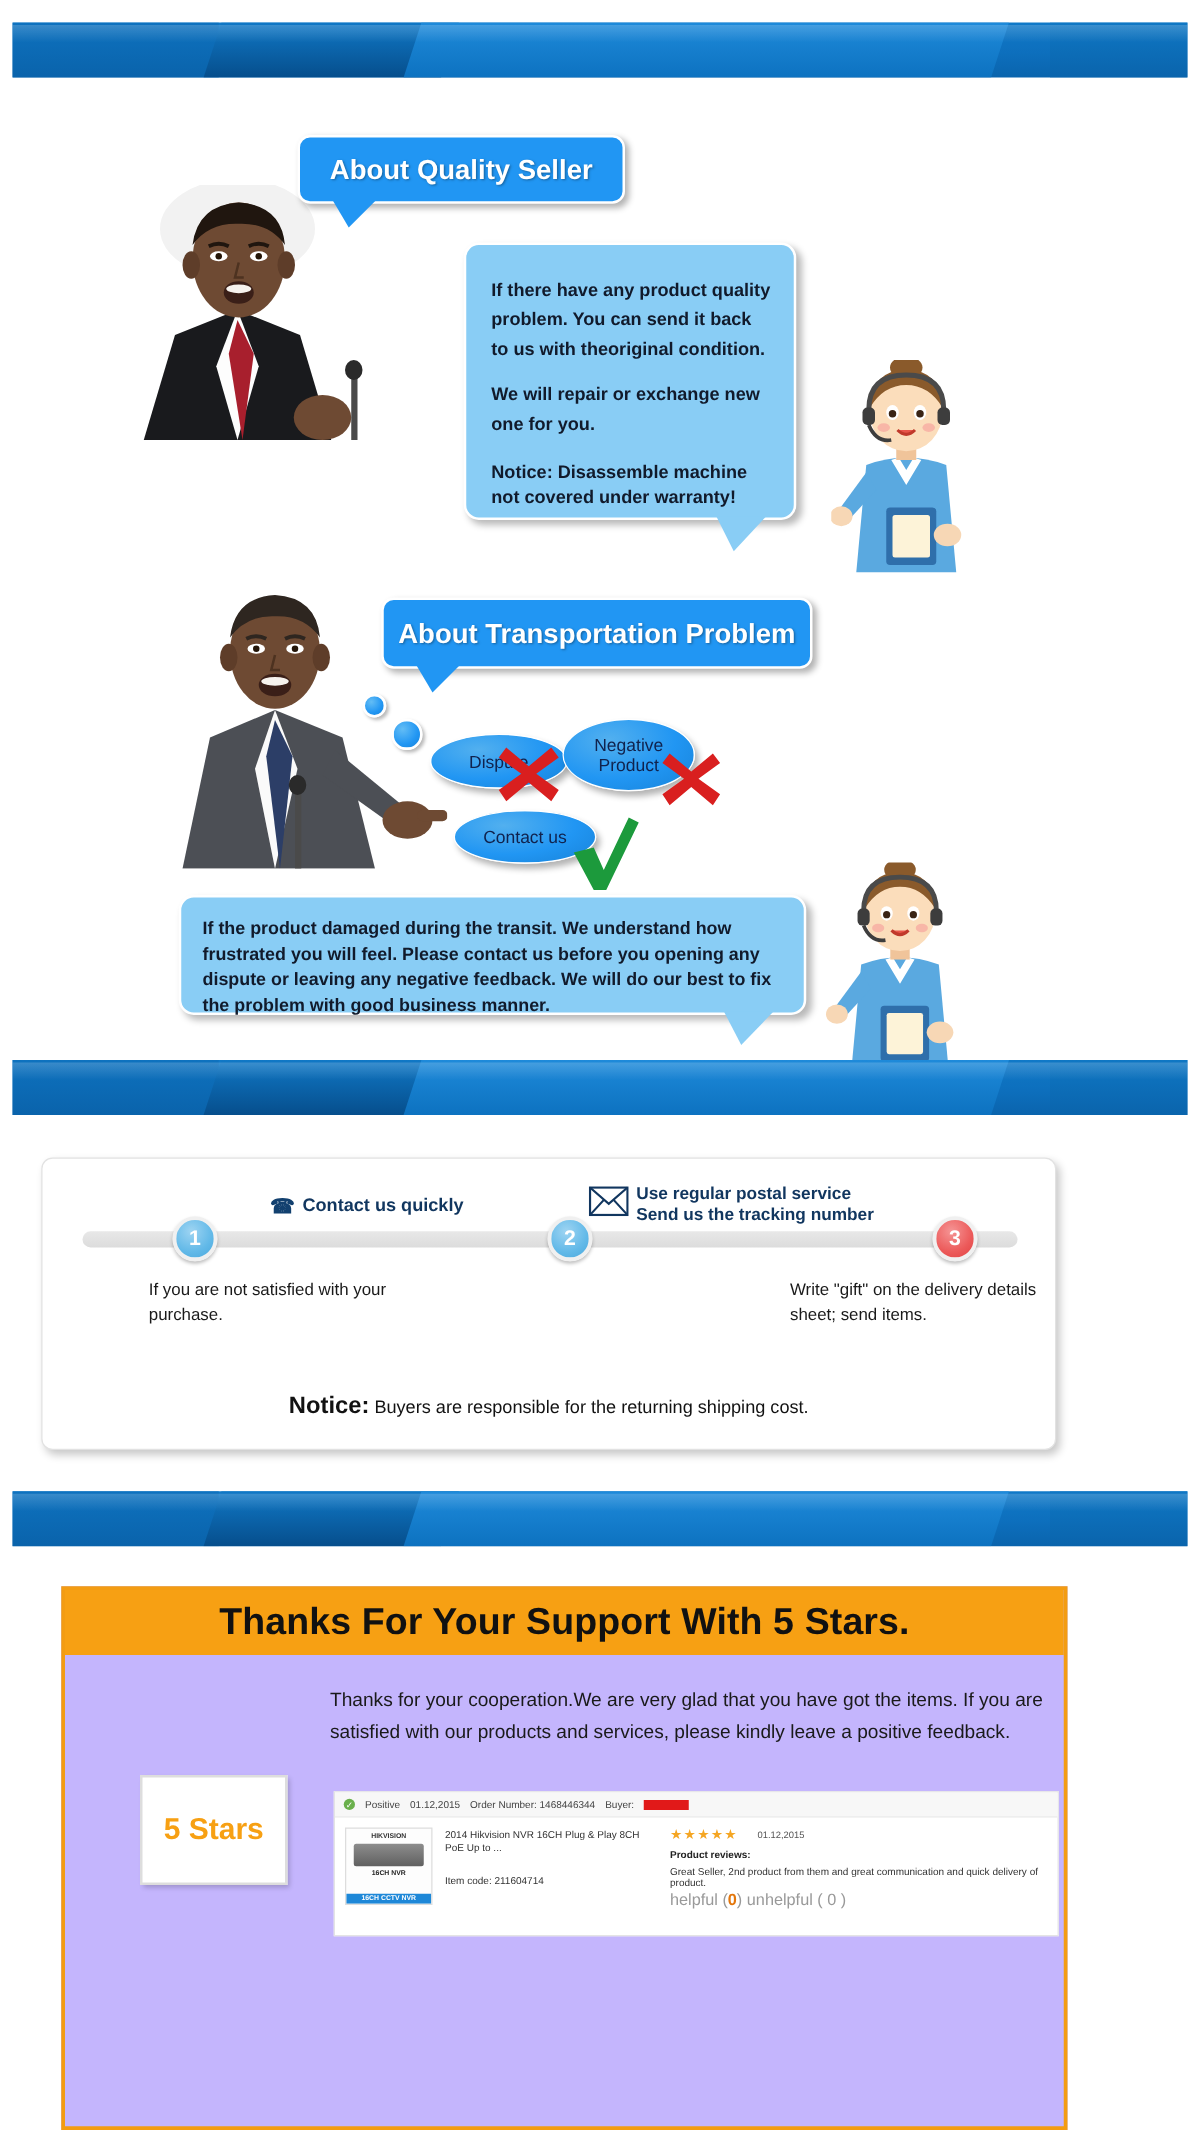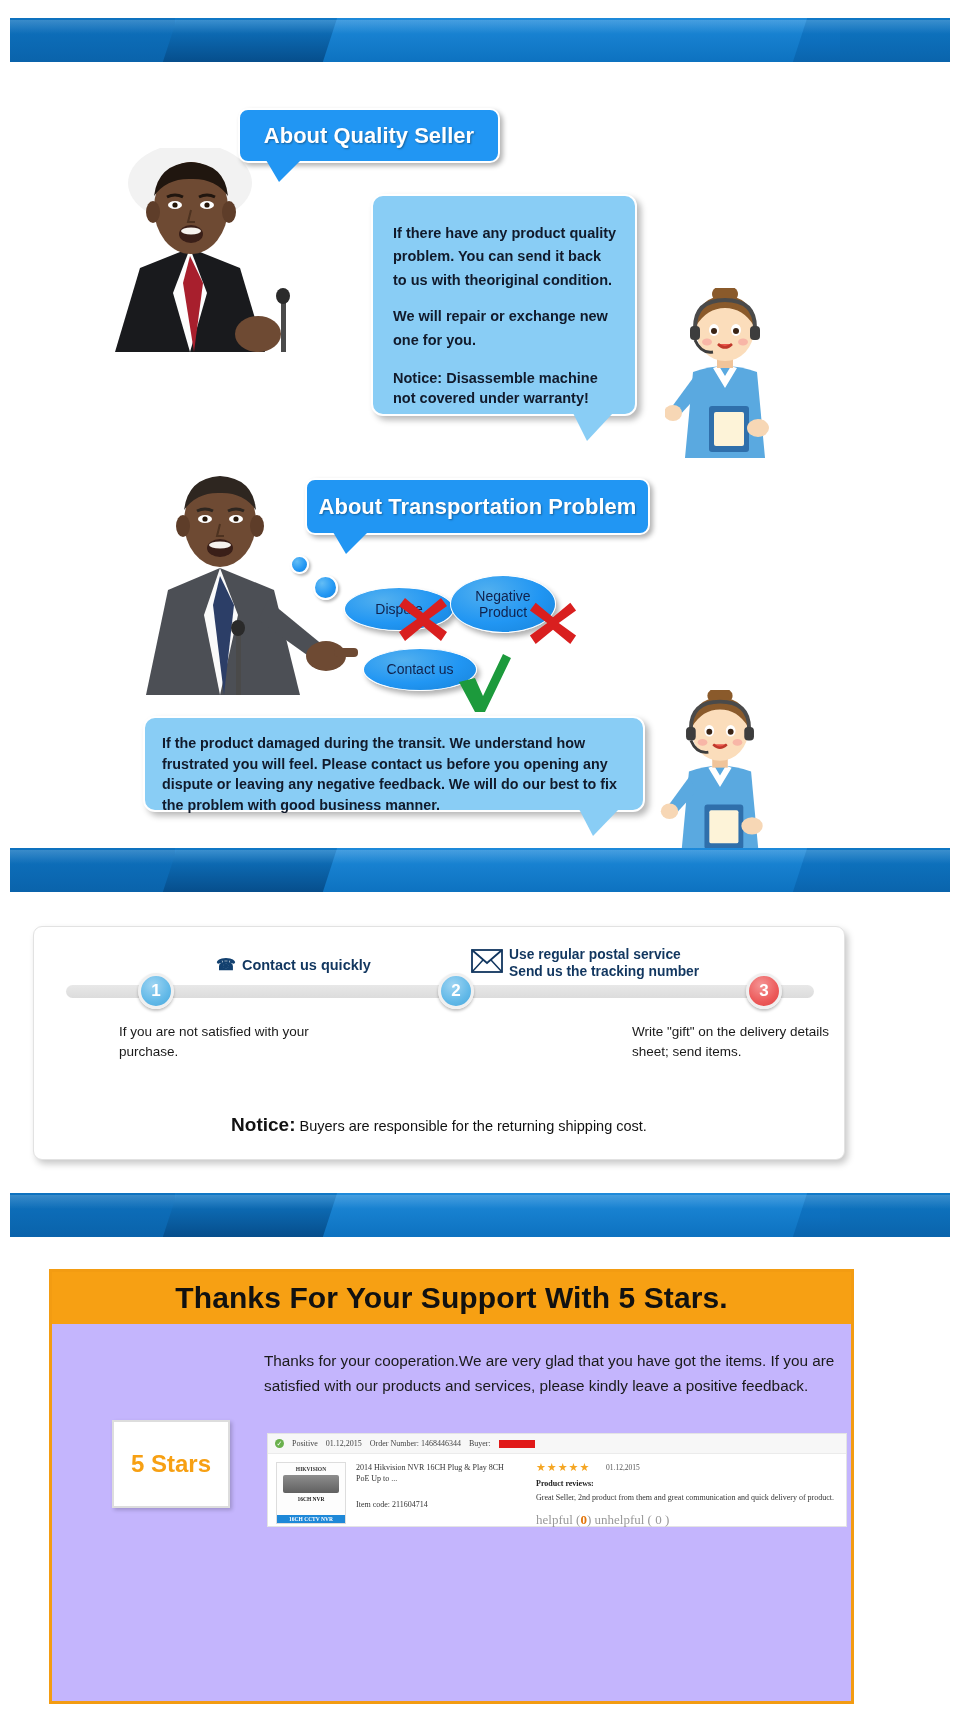--- a/index.html
+++ b/index.html
@@ -284,24 +284,23 @@
     display: flex; align-items: center; justify-content: center;
     color: #f7a013;
     font-weight: bold;
     font-size: 24px;
   }
 
   
   #feedback-shot {
     position: absolute;
     left: 215px; top: 161px;
-    width: 580px; height: 94px;
+    width: 580px; height: 116px;
     background: #ffffff;
     border: 1px solid #e4e4e4;
-    font-family: Liberation Serif, serif;
   }
   #fb-header {
     position: absolute; left: 0; top: 0; right: 0; height: 20px;
     background: #f7f7f7;
     border-bottom: 1px solid #ebebeb;
     display: flex; align-items: center; gap: 8px;
     padding-left: 7px;
     font-size: 8px;
     color: #444;
   }

